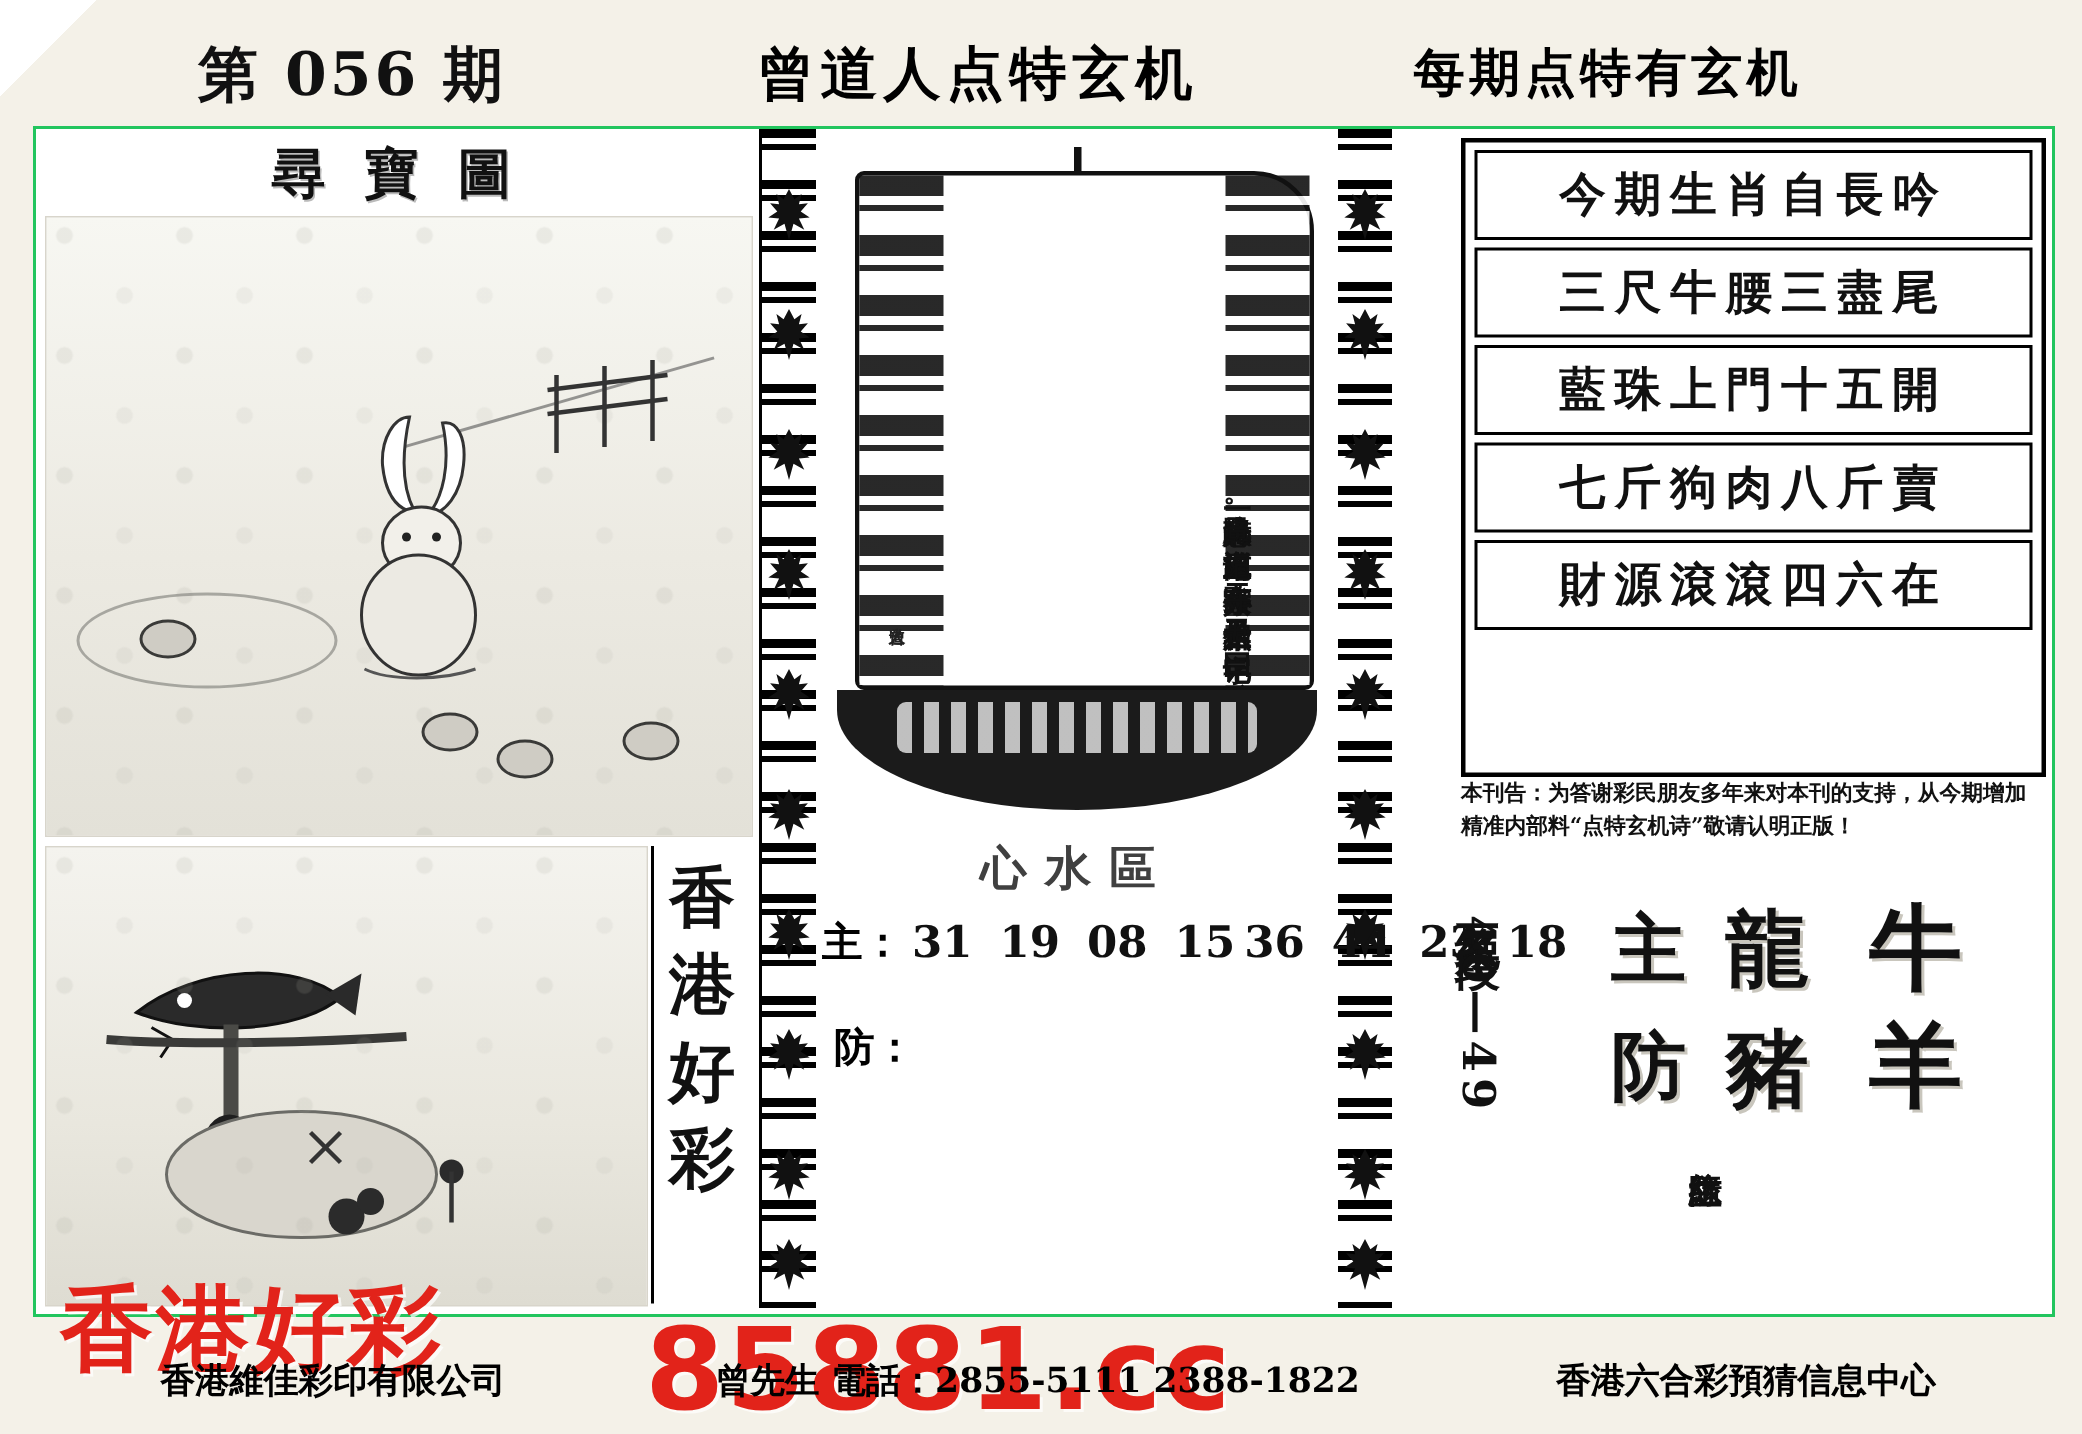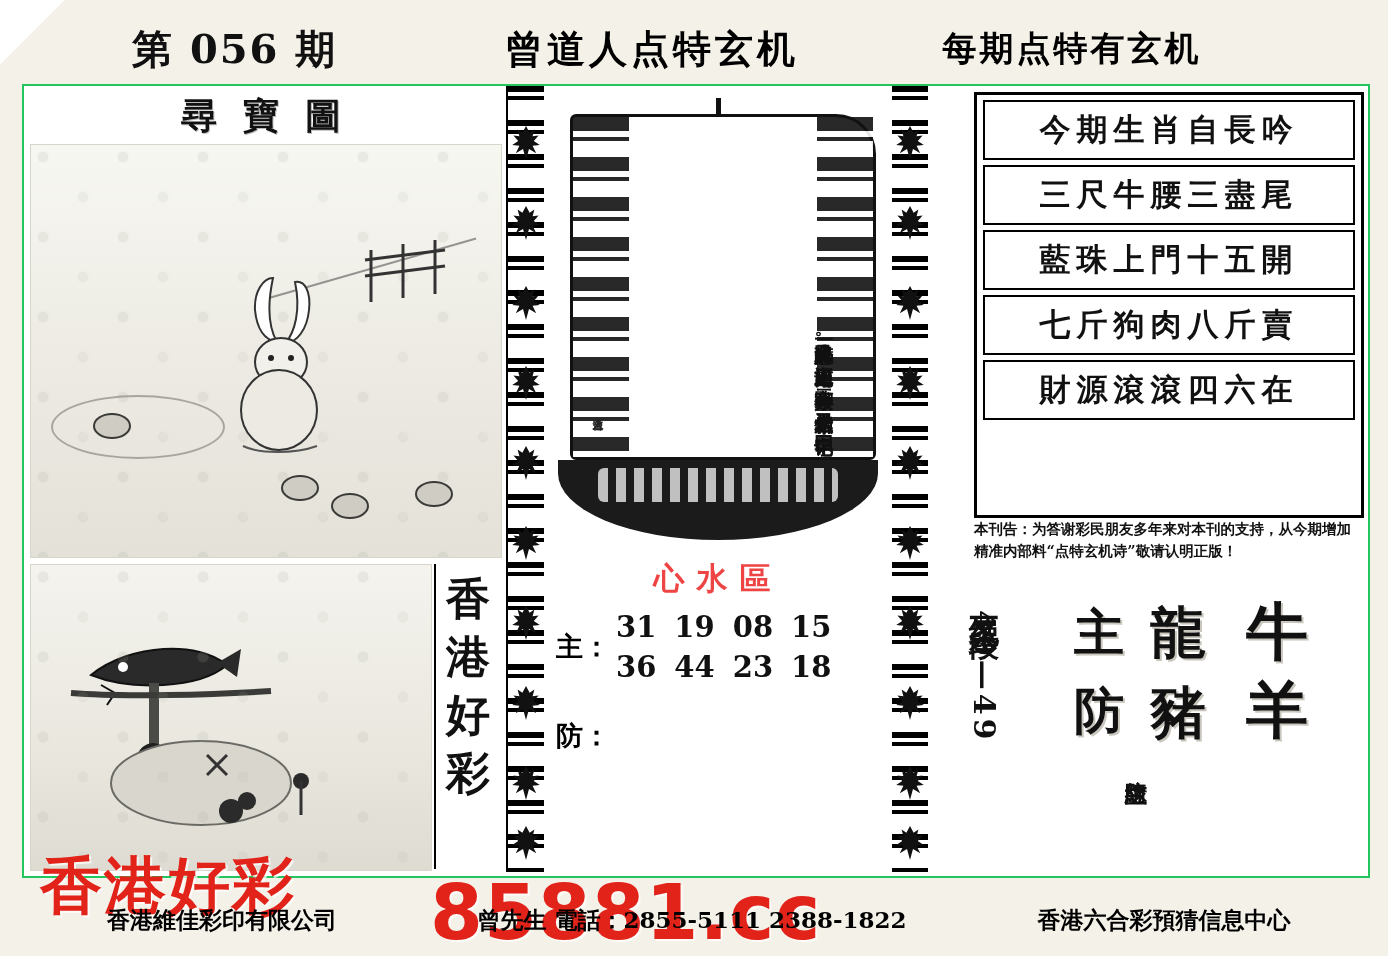--- a/index.html
+++ b/index.html
@@ -163,31 +163,31 @@
       repeating-linear-gradient(180deg,#111 0 14px,#fff 14px 20px,#111 20px 24px,#fff 24px 40px);
     opacity:.9;
   }
   .sail-band.right{left:244px;}
   .xinshui{
     position:absolute;left:40px;top:470px;width:340px;height:316px;
   }
   .xinshui-title{
     font-family:"DejaVu Serif","Liberation Serif",serif;
     font-size:31px;font-weight:bold;text-align:center;letter-spacing:12px;
-    color:#ef4444;margin-top:2px;
+    color:#404040;margin-top:2px;
   }
   .num-row{
     display:flex;align-items:center;margin-top:10px;
   }
   .num-label{
     font-family:"DejaVu Serif","Liberation Serif",serif;
     font-size:27px;font-weight:bold;width:62px;text-align:right;padding-right:6px;
   }
   .num-grid{
-    display:flex;flex-direction:column;gap:6px;
+    display:flex;flex-direction:row;gap:6px;
   }
   .num-line{
     display:flex;gap:18px;
     font-family:"DejaVu Serif","Liberation Serif",serif;
     font-size:29px;font-weight:bold;color:#111;
   }
   .num-line.small{font-size:26px;gap:14px;}
   
   .right-col{
     position:absolute;left:906px;top:0;width:436px;height:786px;

